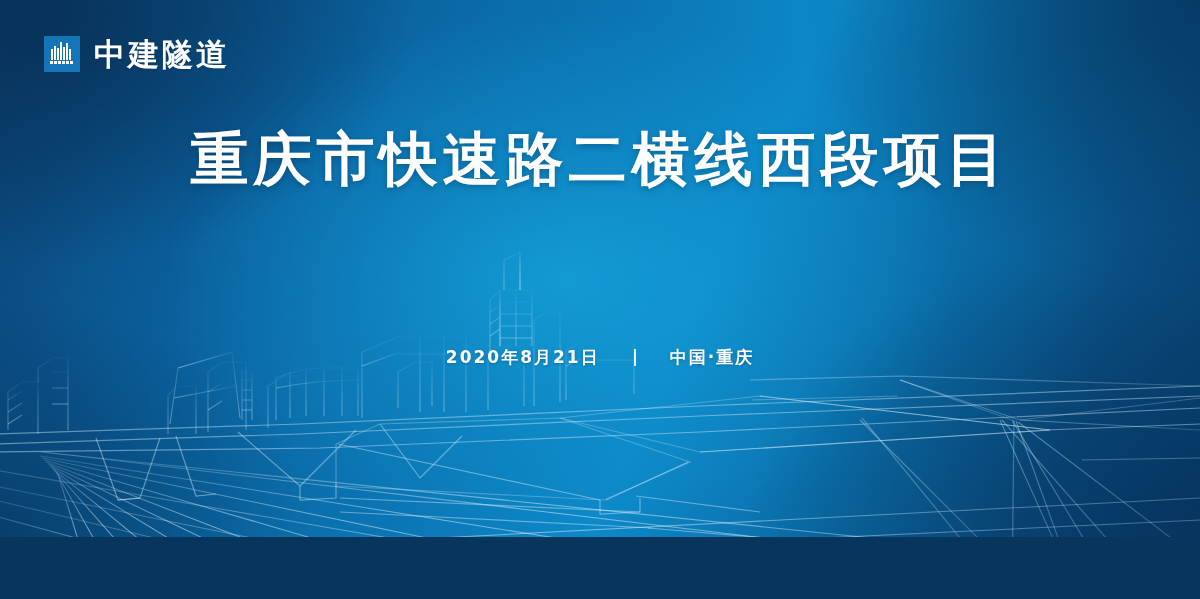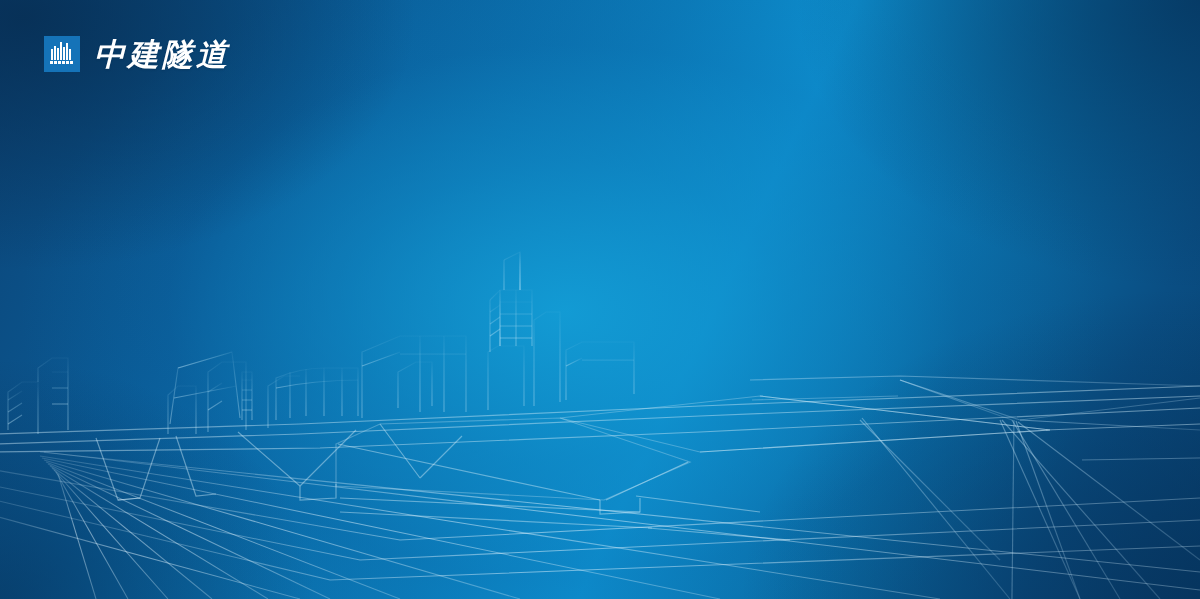--- a/index.html
+++ b/index.html
@@ -5,25 +5,24 @@
   * { margin:0; padding:0; box-sizing:border-box; }
   html, body {
     width:1200px; height:599px;
     overflow:hidden;
     background:#08355c;
     font-family:"DejaVu Sans","Liberation Sans",sans-serif;
   }
 
   #stage{
     position:relative;
-    width:1200px; height:599px;
+    width:1200px; height:537px;
     overflow:hidden;
     
     background:#0a4e85;
-    font-style:italic;
   }
 
   
   .bg-layer{ position:absolute; inset:0; }
 
   .bg-base{
     background:
       linear-gradient(115deg,
         #0c4375 0%,
         #0a5b96 22%,
@@ -290,16 +289,22 @@
 
           <rect x="16" y="6" width="2" height="2"></rect>
           <rect x="22" y="7" width="2" height="2"></rect>
         </g>
       </svg>
     </span>
     <span class="logo-word">中建隧道</span>
   </div>
 
   <div class="title-block">
+    <div class="title-line">重庆市快速路二横线西段项目</div>
   </div>
 
+  <div class="meta">
+    <span class="meta-text">2020年8月21日</span>
+    <span class="meta-divider"></span>
+    <span class="meta-text">中国·重庆</span>
+  </div>
 
 </div>
 
 </body></html>

